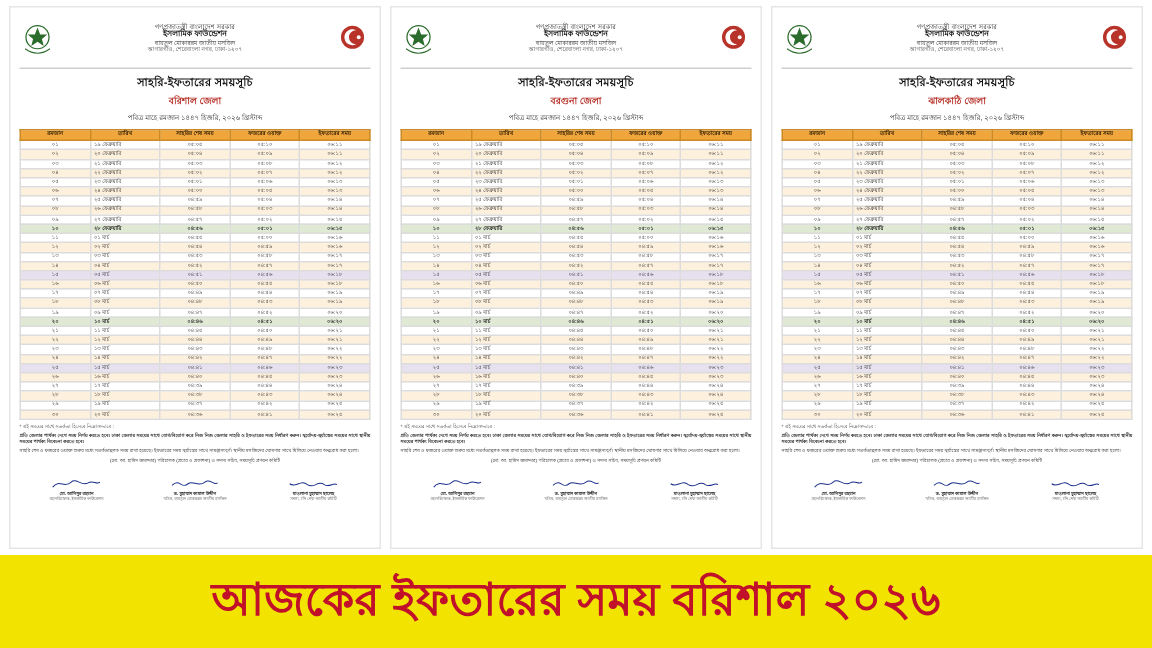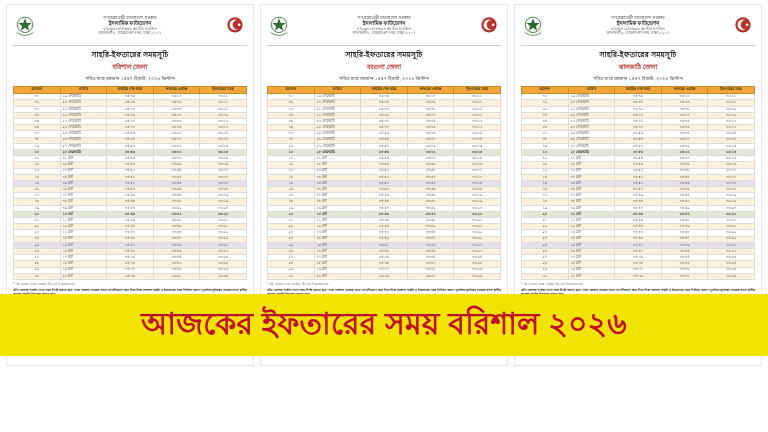--- a/index.html
+++ b/index.html
@@ -5,21 +5,21 @@
   * { box-sizing: border-box; }
   html, body {
     margin: 0; padding: 0;
     width: 768px; height: 432px;
     overflow: hidden;
     background: #ffffff;
     font-family: "Liberation Sans", sans-serif;
   }
   #page {
     position: relative;
-    width: 768px; height: 356px;
+    width: 768px; height: 432px;
     background: #ffffff;
   }
   .sheets {
     position: absolute;
     top: 0; left: 0;
     width: 768px; height: 370px;
     display: flex;
     flex-direction: row;
     justify-content: space-between;
     padding: 4px 6px 0 6px;

